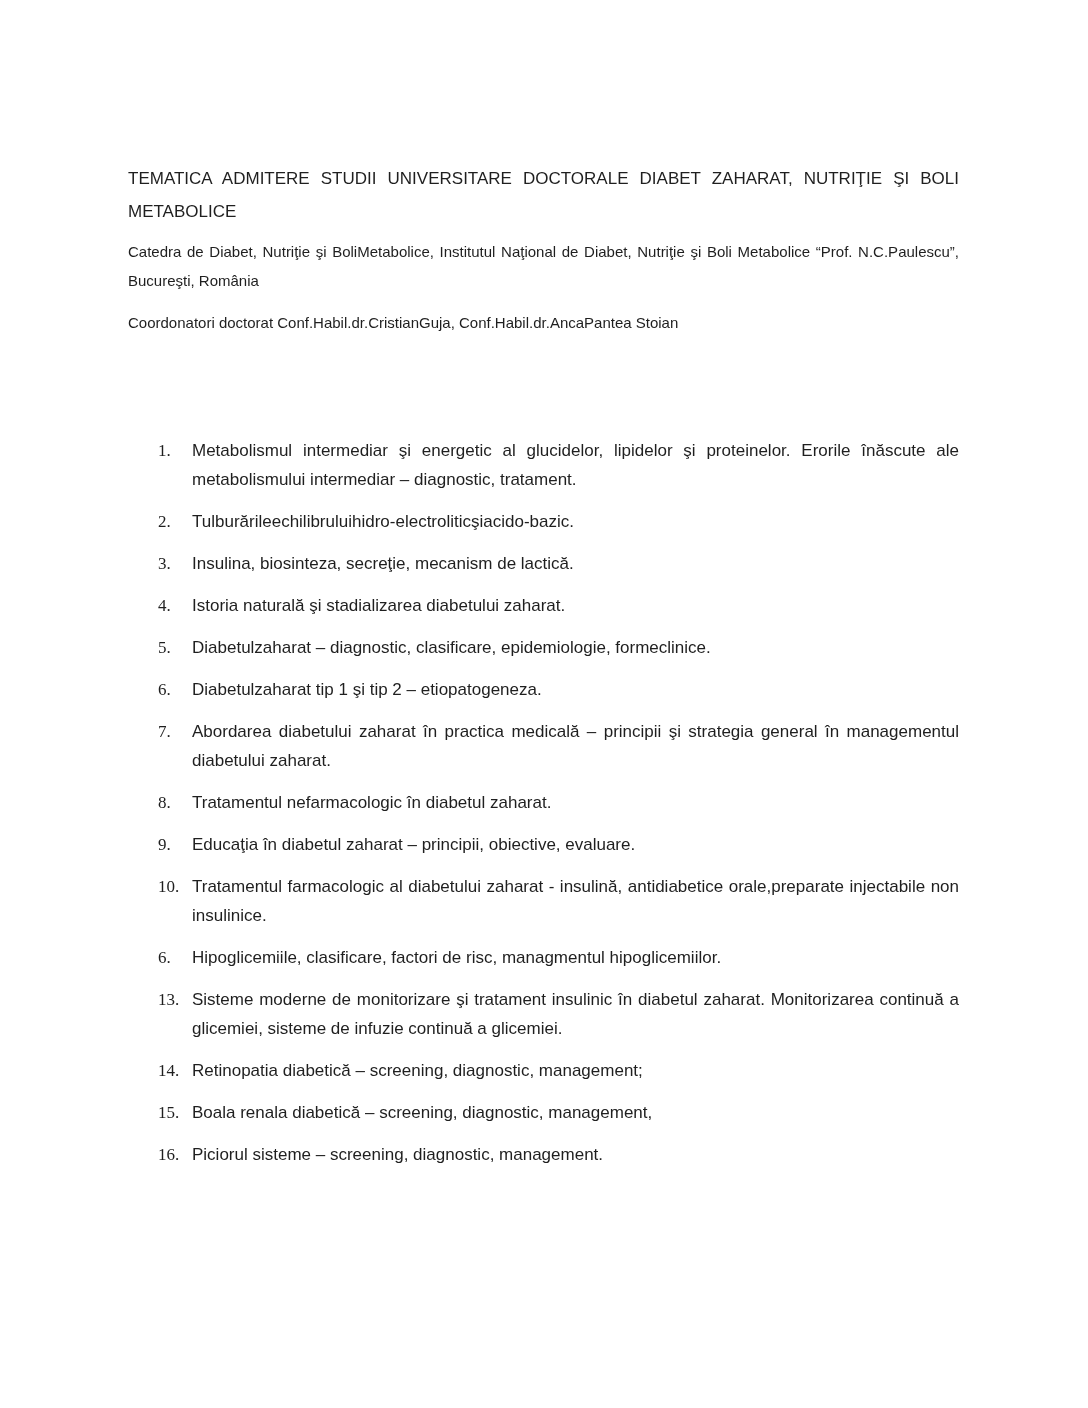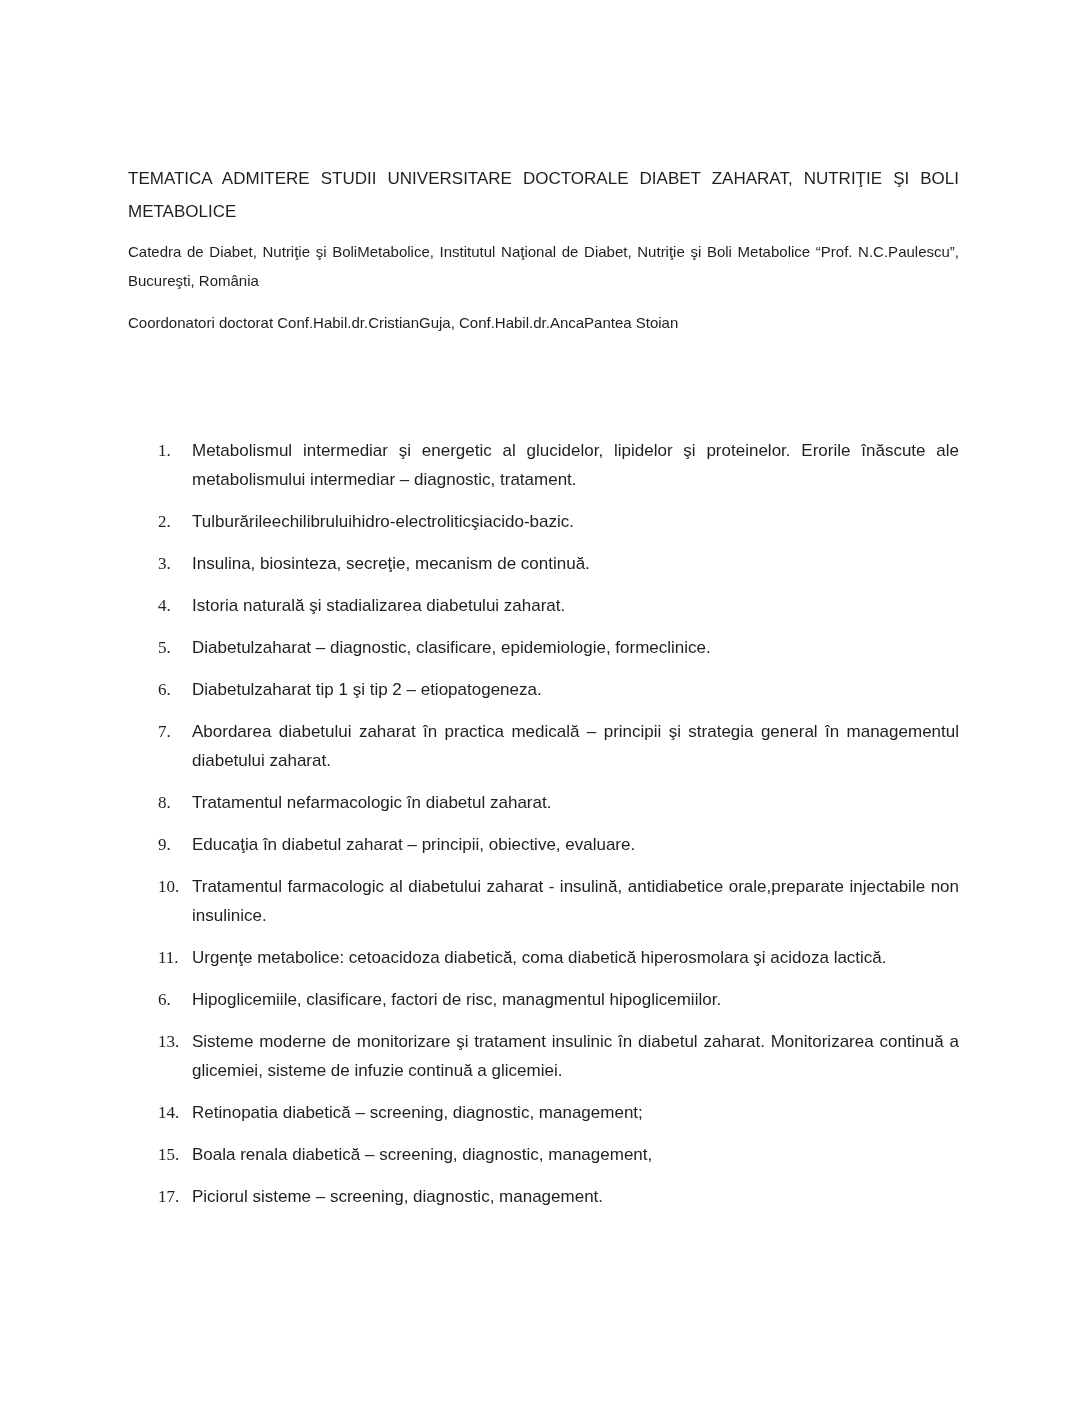--- a/index.html
+++ b/index.html
@@ -63,28 +63,27 @@
 </head>
 <body>
 
 <div class="page">
   <p class="doc-title">TEMATICA ADMITERE STUDII UNIVERSITARE DOCTORALE DIABET ZAHARAT, NUTRIŢIE ŞI BOLI METABOLICE</p>
   <p class="para">Catedra de Diabet, Nutriţie şi BoliMetabolice, Institutul Naţional de Diabet, Nutriţie şi Boli Metabolice “Prof. N.C.Paulescu”, Bucureşti, România</p>
   <p class="para last">Coordonatori doctorat Conf.Habil.dr.CristianGuja, Conf.Habil.dr.AncaPantea Stoian</p>
   <ol class="topics">
       <li><span class="num">1.</span><span>Metabolismul intermediar şi energetic al glucidelor, lipidelor şi proteinelor. Erorile înăscute ale metabolismului intermediar – diagnostic, tratament.</span></li>
       <li><span class="num">2.</span><span>Tulburărileechilibruluihidro-electroliticşiacido-bazic.</span></li>
-      <li><span class="num">3.</span><span>Insulina, biosinteza, secreţie, mecanism de continuă.</span></li>
+      <li><span class="num">3.</span><span>Insulina, biosinteza, secreţie, mecanism de lactică.</span></li>
       <li><span class="num">4.</span><span>Istoria naturală şi stadializarea diabetului zaharat.</span></li>
       <li><span class="num">5.</span><span>Diabetulzaharat – diagnostic, clasificare, epidemiologie, formeclinice.</span></li>
       <li><span class="num">6.</span><span>Diabetulzaharat tip 1 şi tip 2 – etiopatogeneza.</span></li>
       <li><span class="num">7.</span><span>Abordarea diabetului zaharat în practica medicală – principii şi strategia general în managementul diabetului zaharat.</span></li>
       <li><span class="num">8.</span><span>Tratamentul nefarmacologic în diabetul zaharat.</span></li>
       <li><span class="num">9.</span><span>Educaţia în diabetul zaharat – principii, obiective, evaluare.</span></li>
       <li><span class="num">10.</span><span>Tratamentul farmacologic al diabetului zaharat - insulină, antidiabetice orale,preparate injectabile non insulinice.</span></li>
-      <li><span class="num">11.</span><span>Urgenţe metabolice: cetoacidoza diabetică, coma diabetică hiperosmolara şi acidoza lactică.</span></li>
       <li><span class="num">6.</span><span>Hipoglicemiile, clasificare, factori de risc, managmentul hipoglicemiilor.</span></li>
       <li><span class="num">13.</span><span>Sisteme moderne de monitorizare şi tratament insulinic în diabetul zaharat. Monitorizarea continuă a glicemiei, sisteme de infuzie continuă a glicemiei.</span></li>
       <li><span class="num">14.</span><span>Retinopatia diabetică – screening, diagnostic, management;</span></li>
       <li><span class="num">15.</span><span>Boala renala diabetică – screening, diagnostic, management,</span></li>
-      <li><span class="num">17.</span><span>Piciorul sisteme – screening, diagnostic, management.</span></li>
+      <li><span class="num">16.</span><span>Piciorul sisteme – screening, diagnostic, management.</span></li>
     </ol>
 </div>
 
 </body></html>

